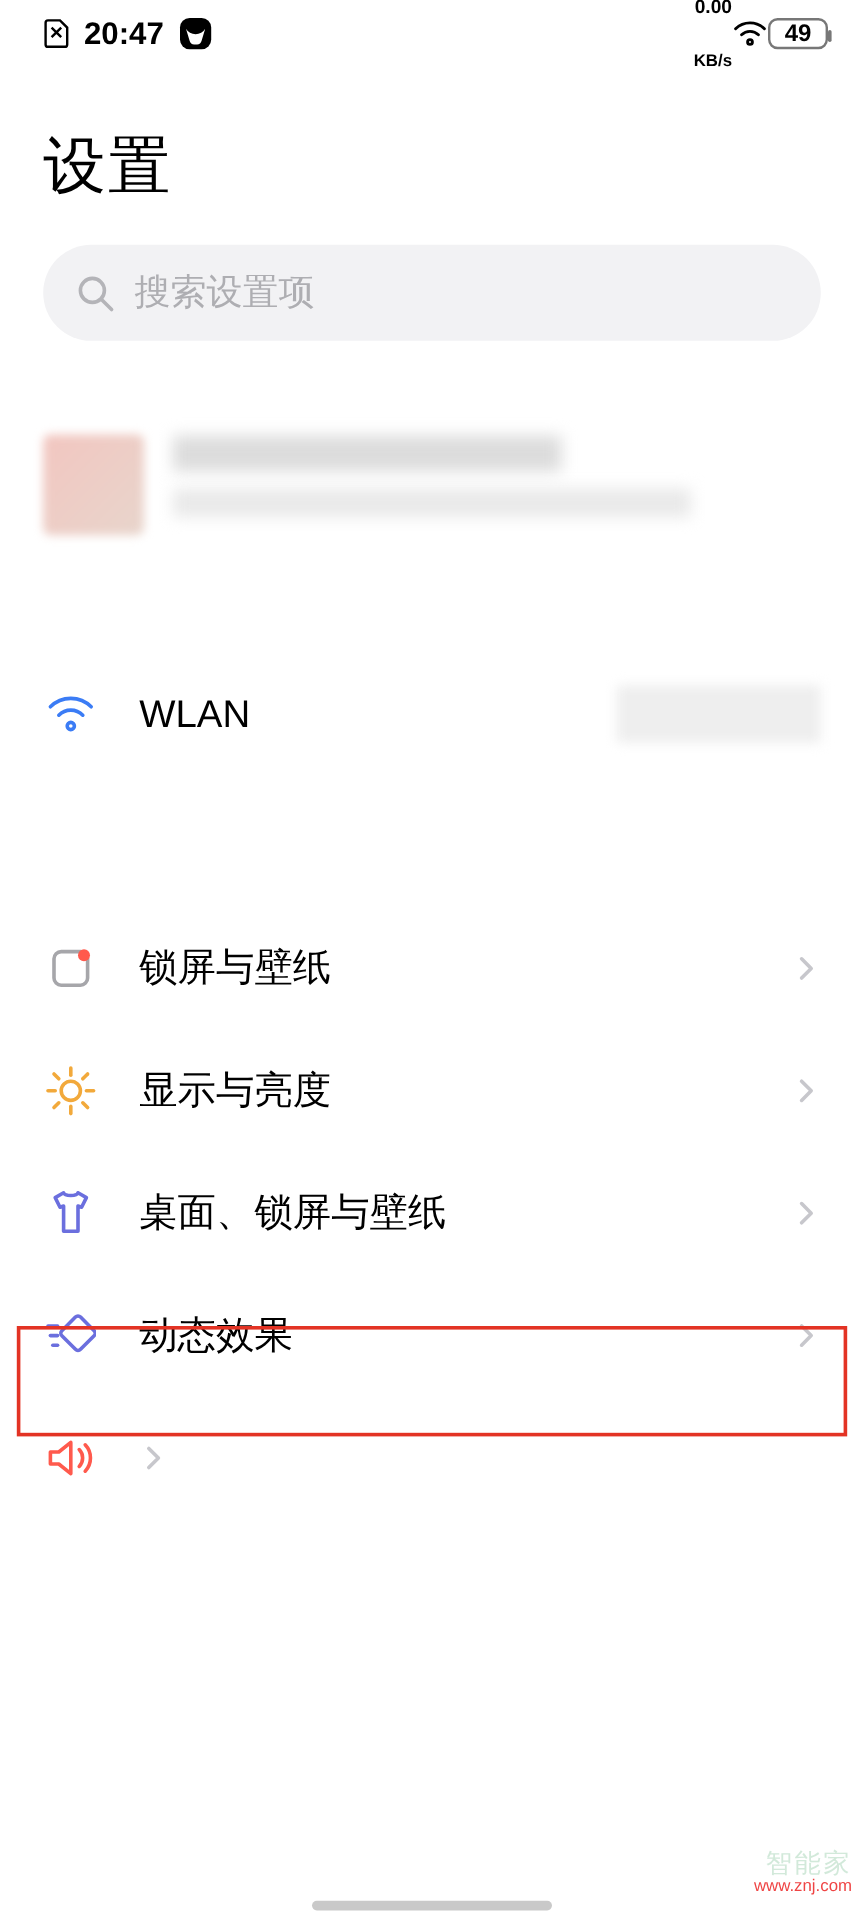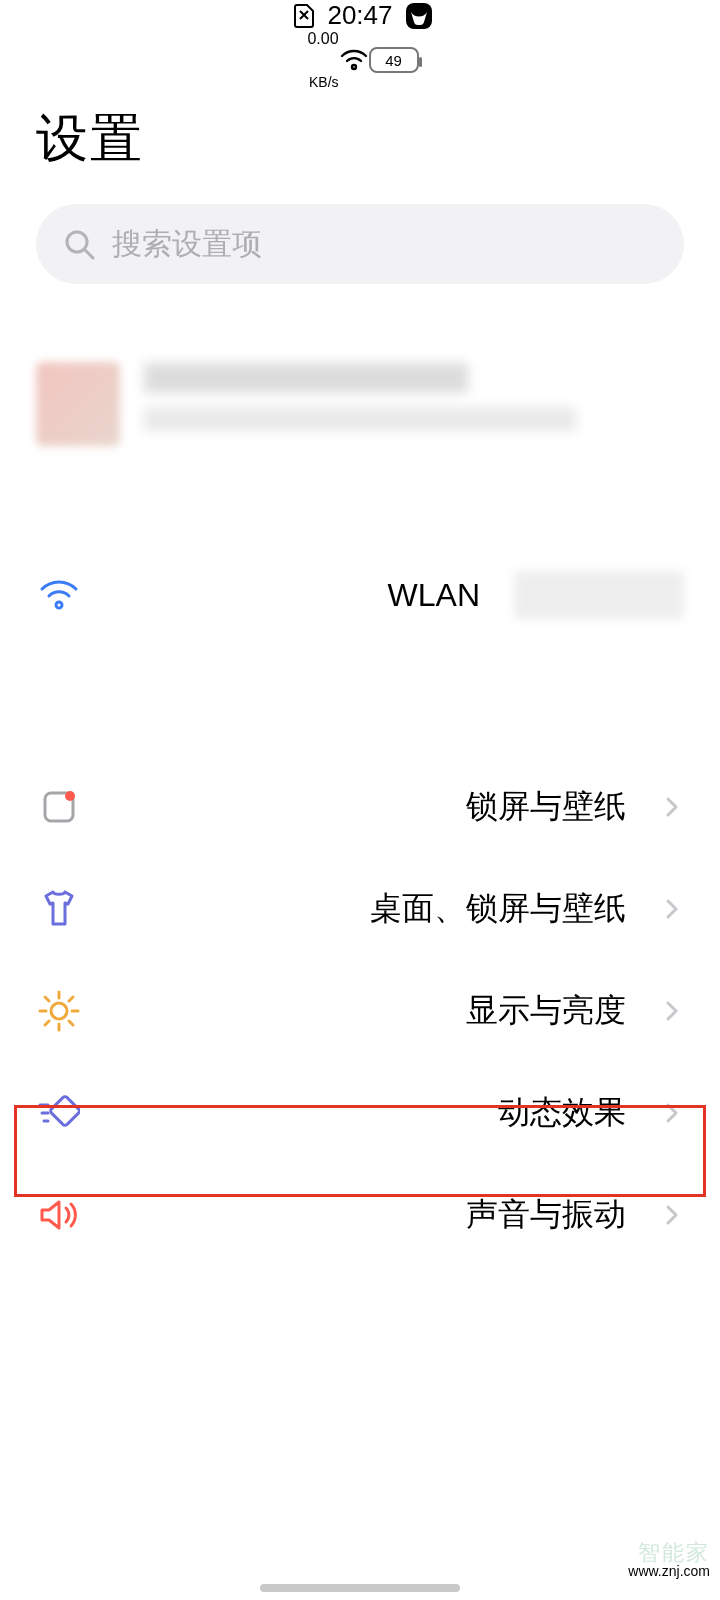--- a/index.html
+++ b/index.html
@@ -12,31 +12,30 @@
     position: relative;
     overflow: hidden;
   }
   .status-bar {
     height: 56px;
     display: flex;
     align-items: center;
     justify-content: space-between;
     padding: 0 30px 0 36px;
     font-size: 26px;
-    font-weight: 400;
-    flex-direction: column;
+    font-weight: 700;
   }
   .status-left { display: flex; align-items: center; gap: 12px; }
   .status-right { display: flex; align-items: center; }
   .net-speed { font-size: 16px; line-height: 1; text-align: right; }
   .net-speed .u { font-size: 14px; margin-top: 28px; }
   .battery-pill {
     display: inline-flex; align-items: center; justify-content: center;
     border: 2px solid #777; border-radius: 8px; width: 50px; height: 26px;
-    font-size: 15px; position: relative;
+    font-size: 20px; position: relative;
   }
   .battery-pill::after { content:""; position:absolute; right:-5px; top:8px; width:3px; height:10px; background:#777; border-radius:2px; }
   .title {
     font-size: 52px;
     font-weight: 400;
     padding: 48px 36px 30px;
     letter-spacing: 2px;
   }
   .search-bar {
     margin: 0 36px;
@@ -63,21 +62,21 @@
   }
   .avatar {
     width: 84px; height: 84px;
     background: linear-gradient(135deg,#f2c6c0,#e8d5cc);
     filter: blur(4px);
     border-radius: 6px;
   }
   .acct-text { flex:1; }
   .blur-row { height: 30px; background:#dcdcdc; filter: blur(6px); margin-bottom: 14px; width: 60%; }
   .blur-row.sm { height: 24px; width: 80%; background:#e9e9e9; }
-  .group { margin-top: 90px; text-align: right; }
+  .group { margin-top: 90px; }
   .group.first { margin-top: 80px; }
   .group.small-gap { margin-top: 110px; }
   .row {
     display: flex;
     align-items: center;
     padding: 0 36px;
     height: 102px;
     gap: 34px;
     position: relative;
   }
@@ -105,21 +104,21 @@
   }
   .watermark {
     position: absolute;
     right: 10px; bottom: 22px;
     font-size: 22px;
     color: #d2e9da;
     line-height: 1;
     text-align: right;
     letter-spacing: 2px;
   }
-  .watermark .sub { font-size: 14px; color:#000000; letter-spacing:0; }
+  .watermark .sub { font-size: 14px; color:#ef4444; letter-spacing:0; }
   .home-indicator {
     position: absolute;
     bottom: 8px;
     left: 50%;
     transform: translateX(-50%);
     width: 200px; height: 8px;
     background: #c9c9c9;
     border-radius: 4px;
   }
 </style>
@@ -182,31 +181,20 @@
 
 <div class="group small-gap">
   <div class="row">
     <span class="icon">
       <svg width="38" height="38" viewBox="0 0 38 38">
           <rect x="5" y="5" width="28" height="28" rx="6" fill="none" stroke="#a6a6aa" stroke-width="3"></rect>
           <circle cx="30" cy="8" r="5" fill="#ff5a4d"></circle>
         </svg>
     </span>
     <span class="label">锁屏与壁纸</span>
-    <svg class="chevron" viewBox="0 0 24 24">
-        <path d="M8 4l8 8-8 8" fill="none" stroke="currentColor" stroke-width="3" stroke-linecap="round" stroke-linejoin="round"></path>
-      </svg>
-  </div>
-  <div class="row">
-    <span class="icon">
-      <svg width="42" height="38" viewBox="0 0 42 38">
-          <path d="M8 6l7-4c1 3 11 3 12 0l7 4-4 8-3-1v21H15V13l-3 1z" fill="none" stroke="#6b6fde" stroke-width="3" stroke-linejoin="round"></path>
-        </svg>
-    </span>
-    <span class="label">桌面、锁屏与壁纸</span>
     <svg class="chevron" viewBox="0 0 24 24">
         <path d="M8 4l8 8-8 8" fill="none" stroke="currentColor" stroke-width="3" stroke-linecap="round" stroke-linejoin="round"></path>
       </svg>
   </div>
   <div class="row">
     <span class="icon">
       <svg width="42" height="42" viewBox="0 0 42 42">
           <circle cx="21" cy="21" r="8" fill="none" stroke="#f2a93b" stroke-width="3"></circle>
           <g stroke="#f2a93b" stroke-width="3" stroke-linecap="round">
             <line x1="21" y1="2" x2="21" y2="8"></line>
@@ -221,39 +209,49 @@
         </svg>
     </span>
     <span class="label">显示与亮度</span>
     <svg class="chevron" viewBox="0 0 24 24">
         <path d="M8 4l8 8-8 8" fill="none" stroke="currentColor" stroke-width="3" stroke-linecap="round" stroke-linejoin="round"></path>
       </svg>
   </div>
   <div class="row">
     <span class="icon">
       <svg width="42" height="38" viewBox="0 0 42 38">
+          <path d="M8 6l7-4c1 3 11 3 12 0l7 4-4 8-3-1v21H15V13l-3 1z" fill="none" stroke="#6b6fde" stroke-width="3" stroke-linejoin="round"></path>
+        </svg>
+    </span>
+    <span class="label">桌面、锁屏与壁纸</span>
+    <svg class="chevron" viewBox="0 0 24 24">
+        <path d="M8 4l8 8-8 8" fill="none" stroke="currentColor" stroke-width="3" stroke-linecap="round" stroke-linejoin="round"></path>
+      </svg>
+  </div>
+  <div class="row">
+    <span class="icon">
+      <svg width="42" height="38" viewBox="0 0 42 38">
           <rect x="16" y="6" width="22" height="22" rx="3" transform="rotate(45 27 17)" fill="none" stroke="#6b6fde" stroke-width="3"></rect>
           <line x1="2" y1="11" x2="10" y2="11" stroke="#6b6fde" stroke-width="3" stroke-linecap="round"></line>
           <line x1="4" y1="19" x2="10" y2="19" stroke="#6b6fde" stroke-width="3" stroke-linecap="round"></line>
           <line x1="6" y1="27" x2="10" y2="27" stroke="#6b6fde" stroke-width="3" stroke-linecap="round"></line>
         </svg>
     </span>
     <span class="label">动态效果</span>
     <svg class="chevron" viewBox="0 0 24 24">
         <path d="M8 4l8 8-8 8" fill="none" stroke="currentColor" stroke-width="3" stroke-linecap="round" stroke-linejoin="round"></path>
       </svg>
   </div>
   <div class="row">
     <span class="icon">
       <svg width="42" height="38" viewBox="0 0 42 38">
           <path d="M4 14v10h7l10 8V6L11 14z" fill="none" stroke="#ff5a4d" stroke-width="3" stroke-linejoin="round"></path>
           <path d="M28 12a10 10 0 0 1 0 14M33 8a16 16 0 0 1 0 22" fill="none" stroke="#ff5a4d" stroke-width="3" stroke-linecap="round"></path>
         </svg>
     </span>
-    <span class="label">声音与振动</span>
     <svg class="chevron" viewBox="0 0 24 24">
         <path d="M8 4l8 8-8 8" fill="none" stroke="currentColor" stroke-width="3" stroke-linecap="round" stroke-linejoin="round"></path>
       </svg>
   </div>
 </div>
 
 <div class="highlight-box"></div>
 
 <div class="watermark">
   <div>智能家</div>

